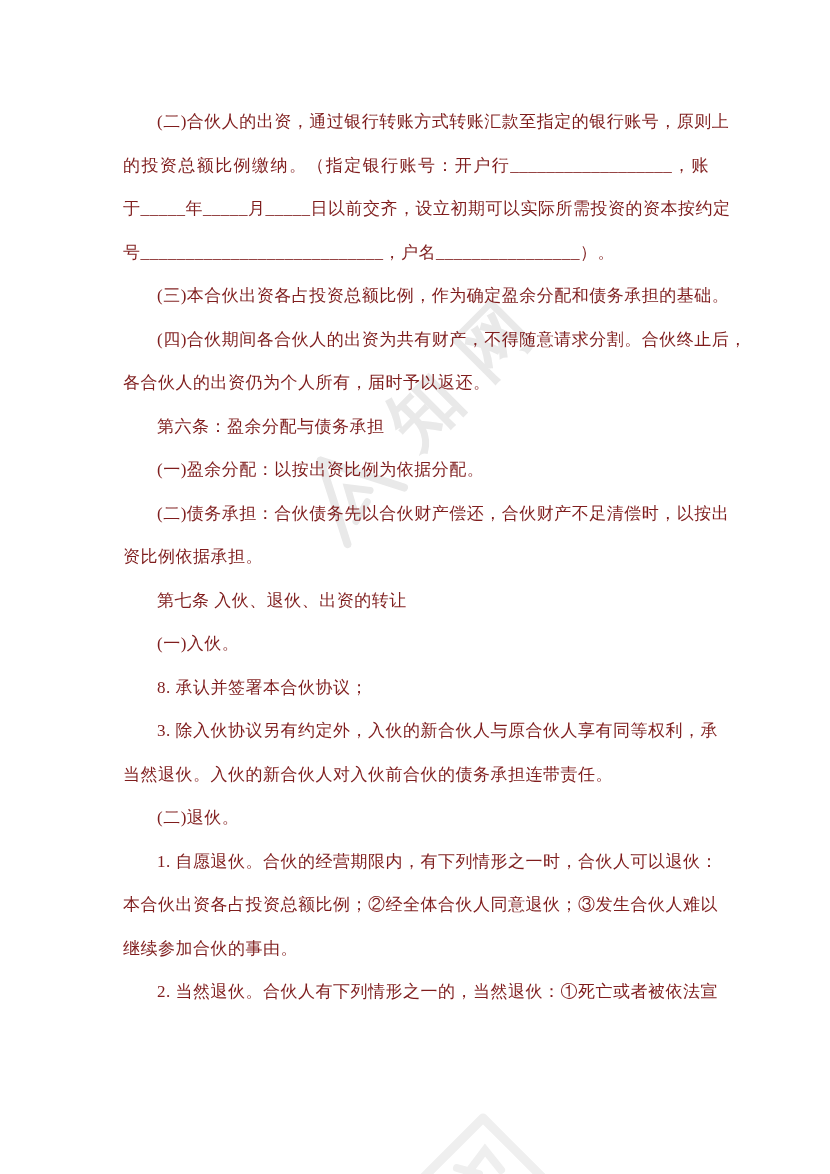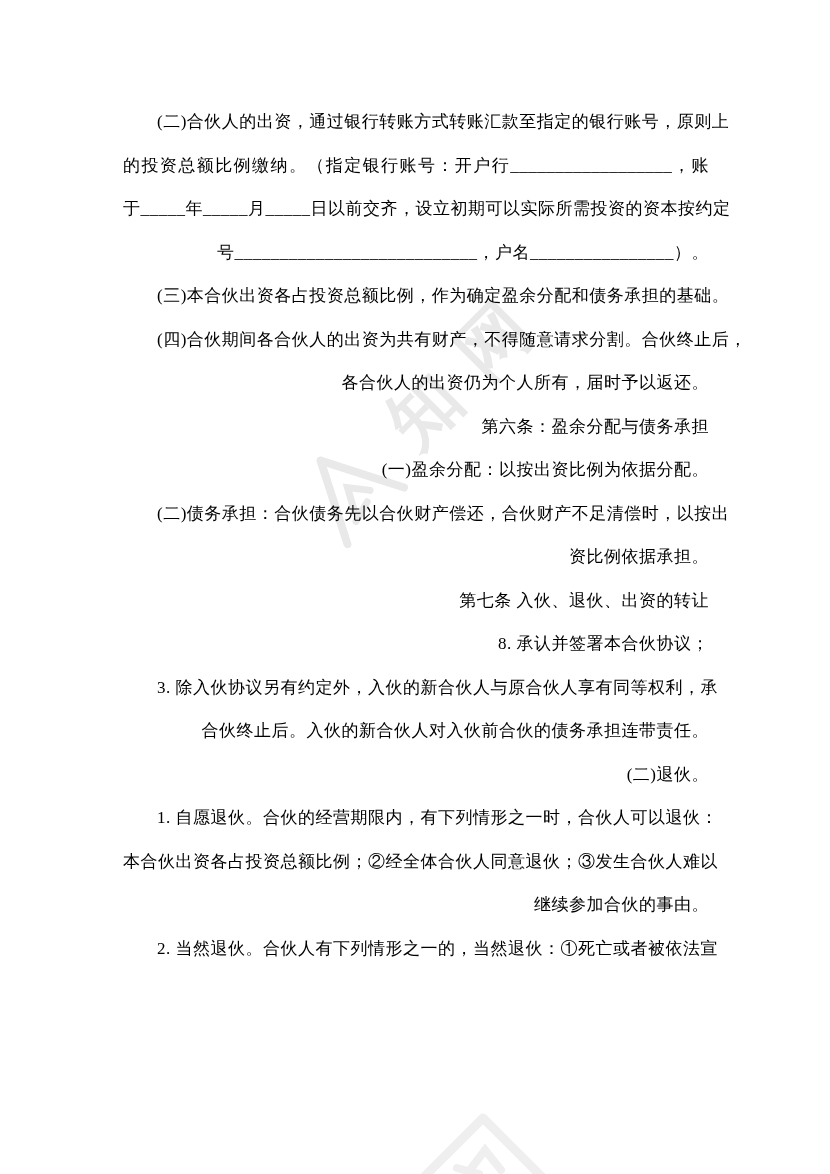--- a/index.html
+++ b/index.html
@@ -11,29 +11,29 @@
     overflow: hidden;
     font-family: "Liberation Serif", "DejaVu Serif", serif;
   }
 
   
   .doc {
     position: absolute;
     left: 123px;
     top: 100px;
     width: 586px;
-    color: #000000;
+    color: #7f1d1d;
     font-size: 17px;
   }
   .line {
     height: 43.5px;
     line-height: 43.5px;
     white-space: nowrap;
     overflow: visible;
-    text-align: right;
+    text-align: left;
     letter-spacing: 0.5px;
   }
   .line.indent { padding-left: 34px; }
   .line.fill {
     text-align: justify;
     text-align-last: justify;
   }
 
   
   .wm-center {
@@ -90,23 +90,24 @@
       <div class="line fill">于_____年_____月_____日以前交齐，设立初期可以实际所需投资的资本按约定</div>
       <div class="line">号___________________________，户名________________）。</div>
       <div class="line indent fill">(三)本合伙出资各占投资总额比例，作为确定盈余分配和债务承担的基础。</div>
       <div class="line indent fill">(四)合伙期间各合伙人的出资为共有财产，不得随意请求分割。合伙终止后，</div>
       <div class="line">各合伙人的出资仍为个人所有，届时予以返还。</div>
       <div class="line indent">第六条：盈余分配与债务承担</div>
       <div class="line indent">(一)盈余分配：以按出资比例为依据分配。</div>
       <div class="line indent fill">(二)债务承担：合伙债务先以合伙财产偿还，合伙财产不足清偿时，以按出</div>
       <div class="line">资比例依据承担。</div>
       <div class="line indent">第七条 入伙、退伙、出资的转让</div>
+      <div class="line indent">(一)入伙。</div>
       <div class="line indent">8. 承认并签署本合伙协议；</div>
       <div class="line indent fill">3. 除入伙协议另有约定外，入伙的新合伙人与原合伙人享有同等权利，承</div>
-      <div class="line">合伙终止后。入伙的新合伙人对入伙前合伙的债务承担连带责任。</div>
+      <div class="line">当然退伙。入伙的新合伙人对入伙前合伙的债务承担连带责任。</div>
       <div class="line indent">(二)退伙。</div>
       <div class="line indent fill">1. 自愿退伙。合伙的经营期限内，有下列情形之一时，合伙人可以退伙：</div>
       <div class="line fill">本合伙出资各占投资总额比例；②经全体合伙人同意退伙；③发生合伙人难以</div>
       <div class="line">继续参加合伙的事由。</div>
       <div class="line indent fill">2. 当然退伙。合伙人有下列情形之一的，当然退伙：①死亡或者被依法宣</div>
     </div>
 
 </div>
 
 </body></html>

